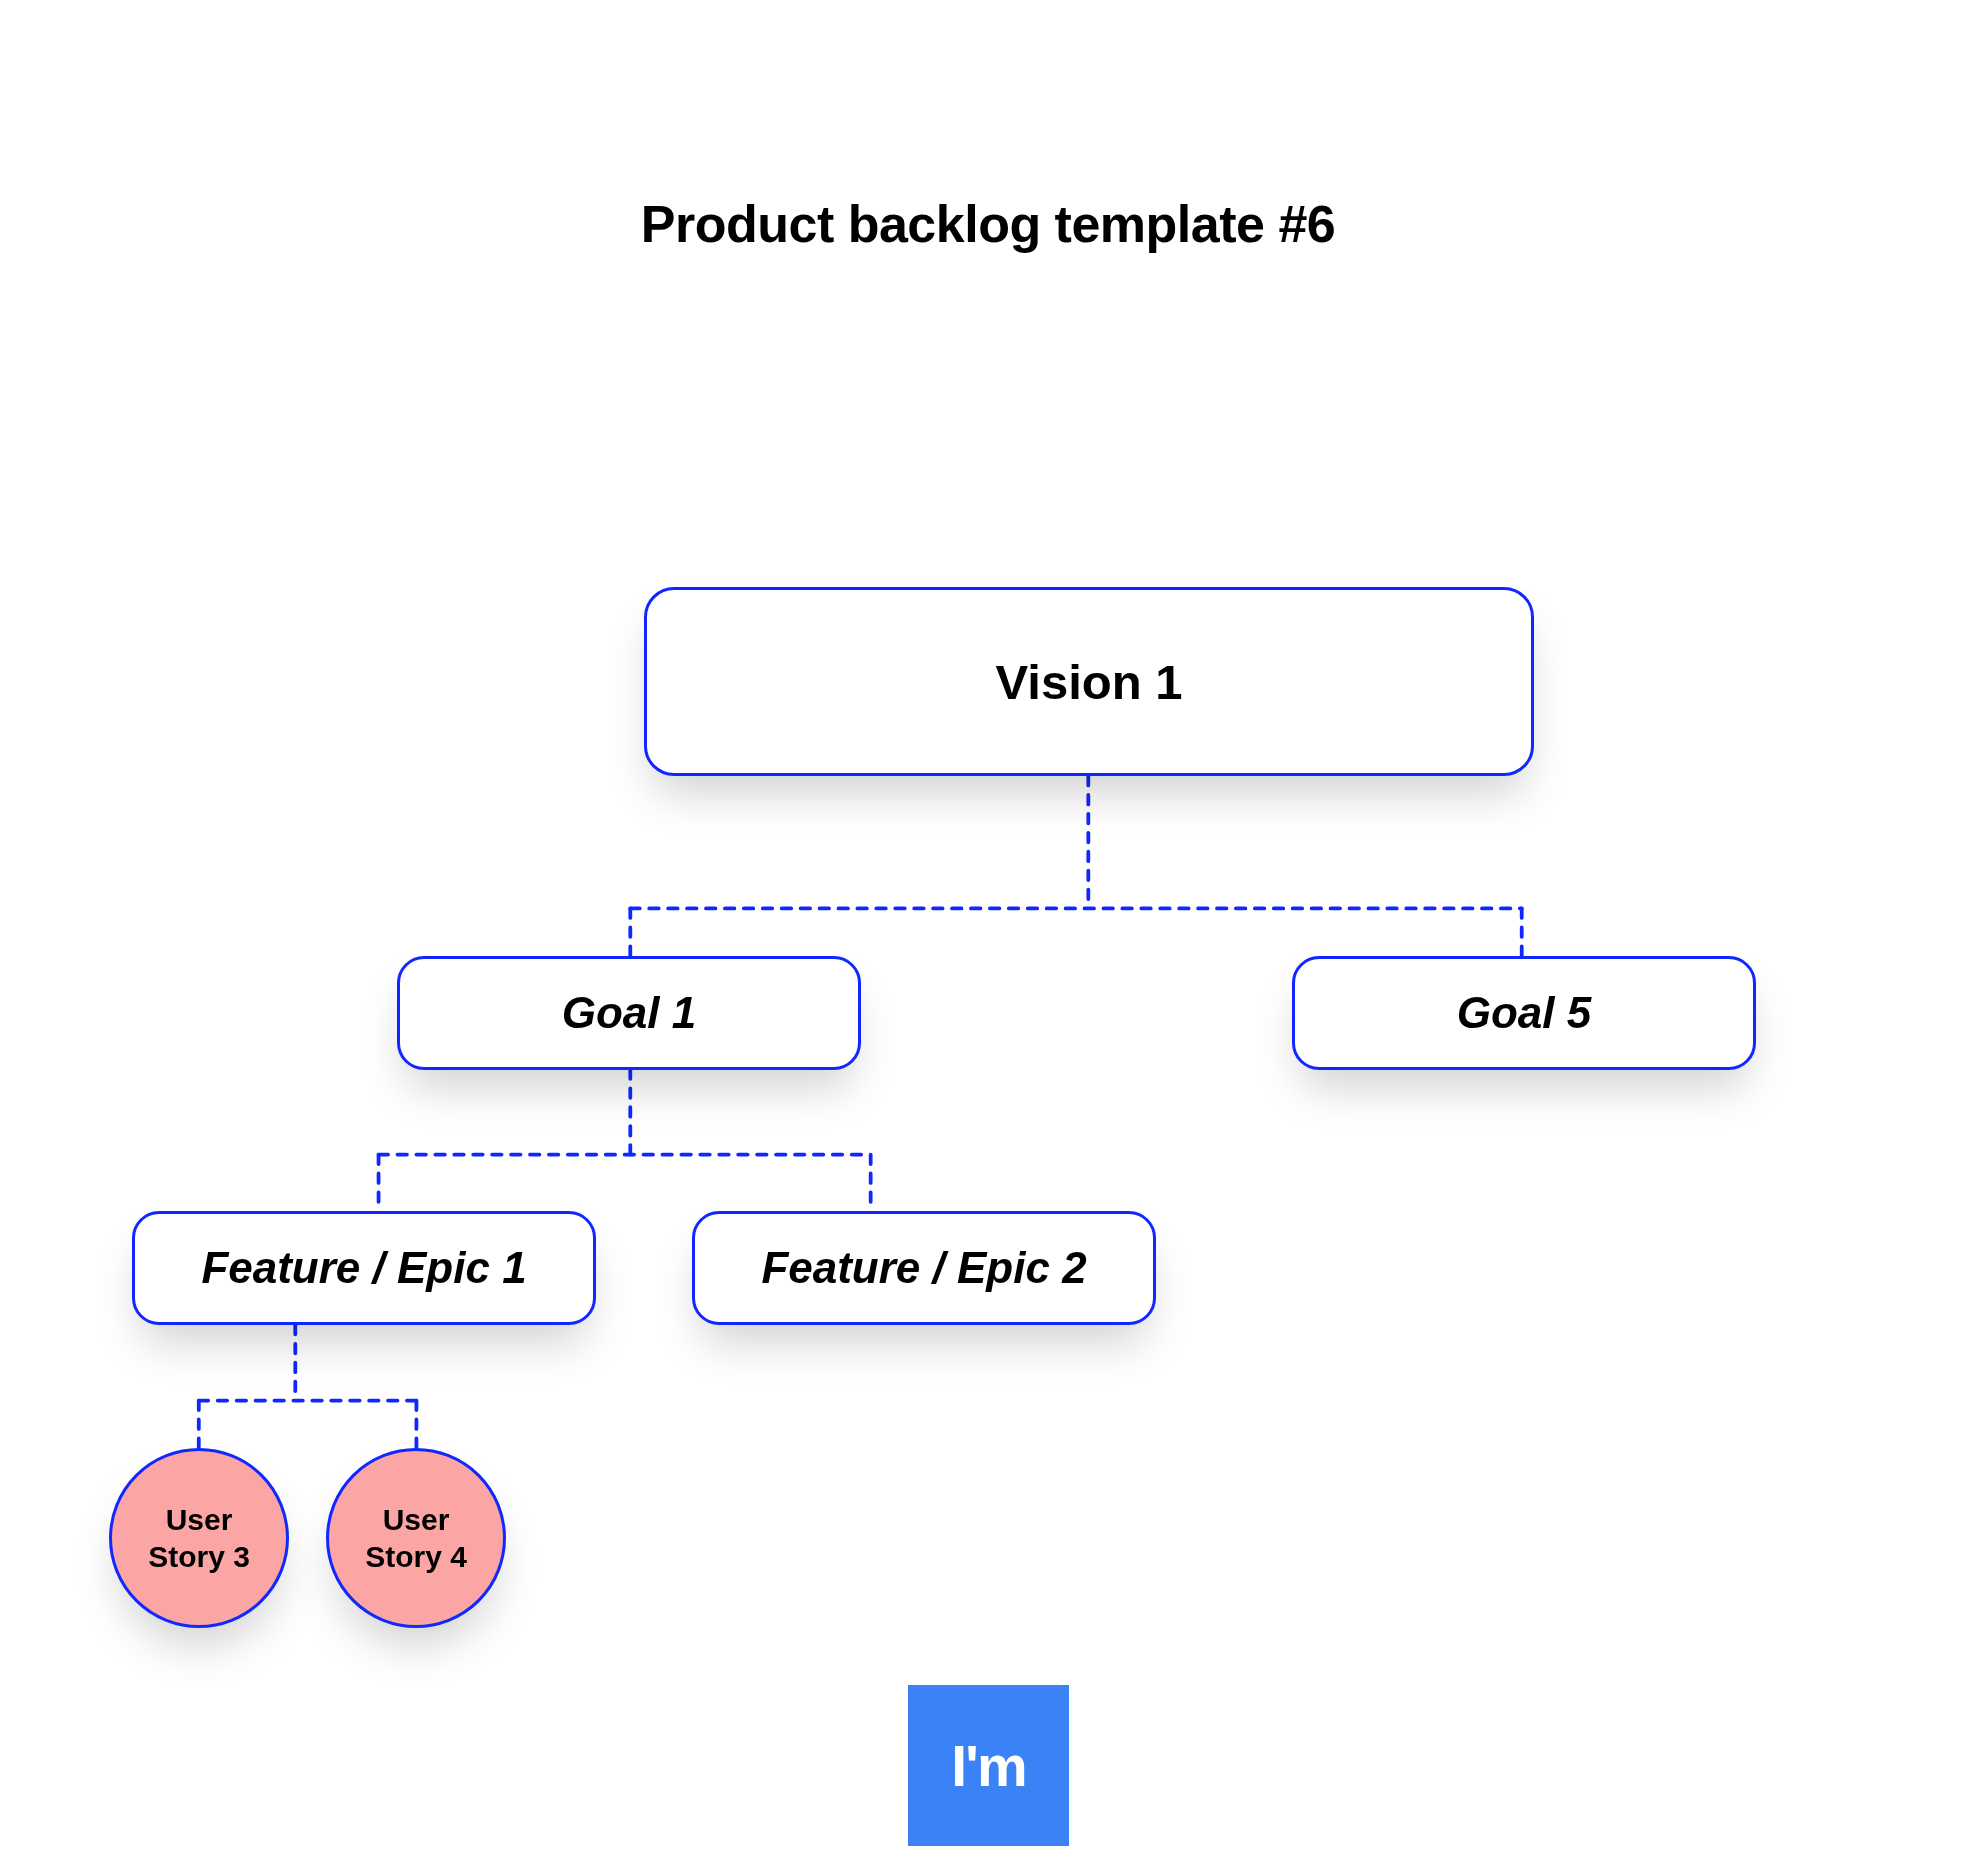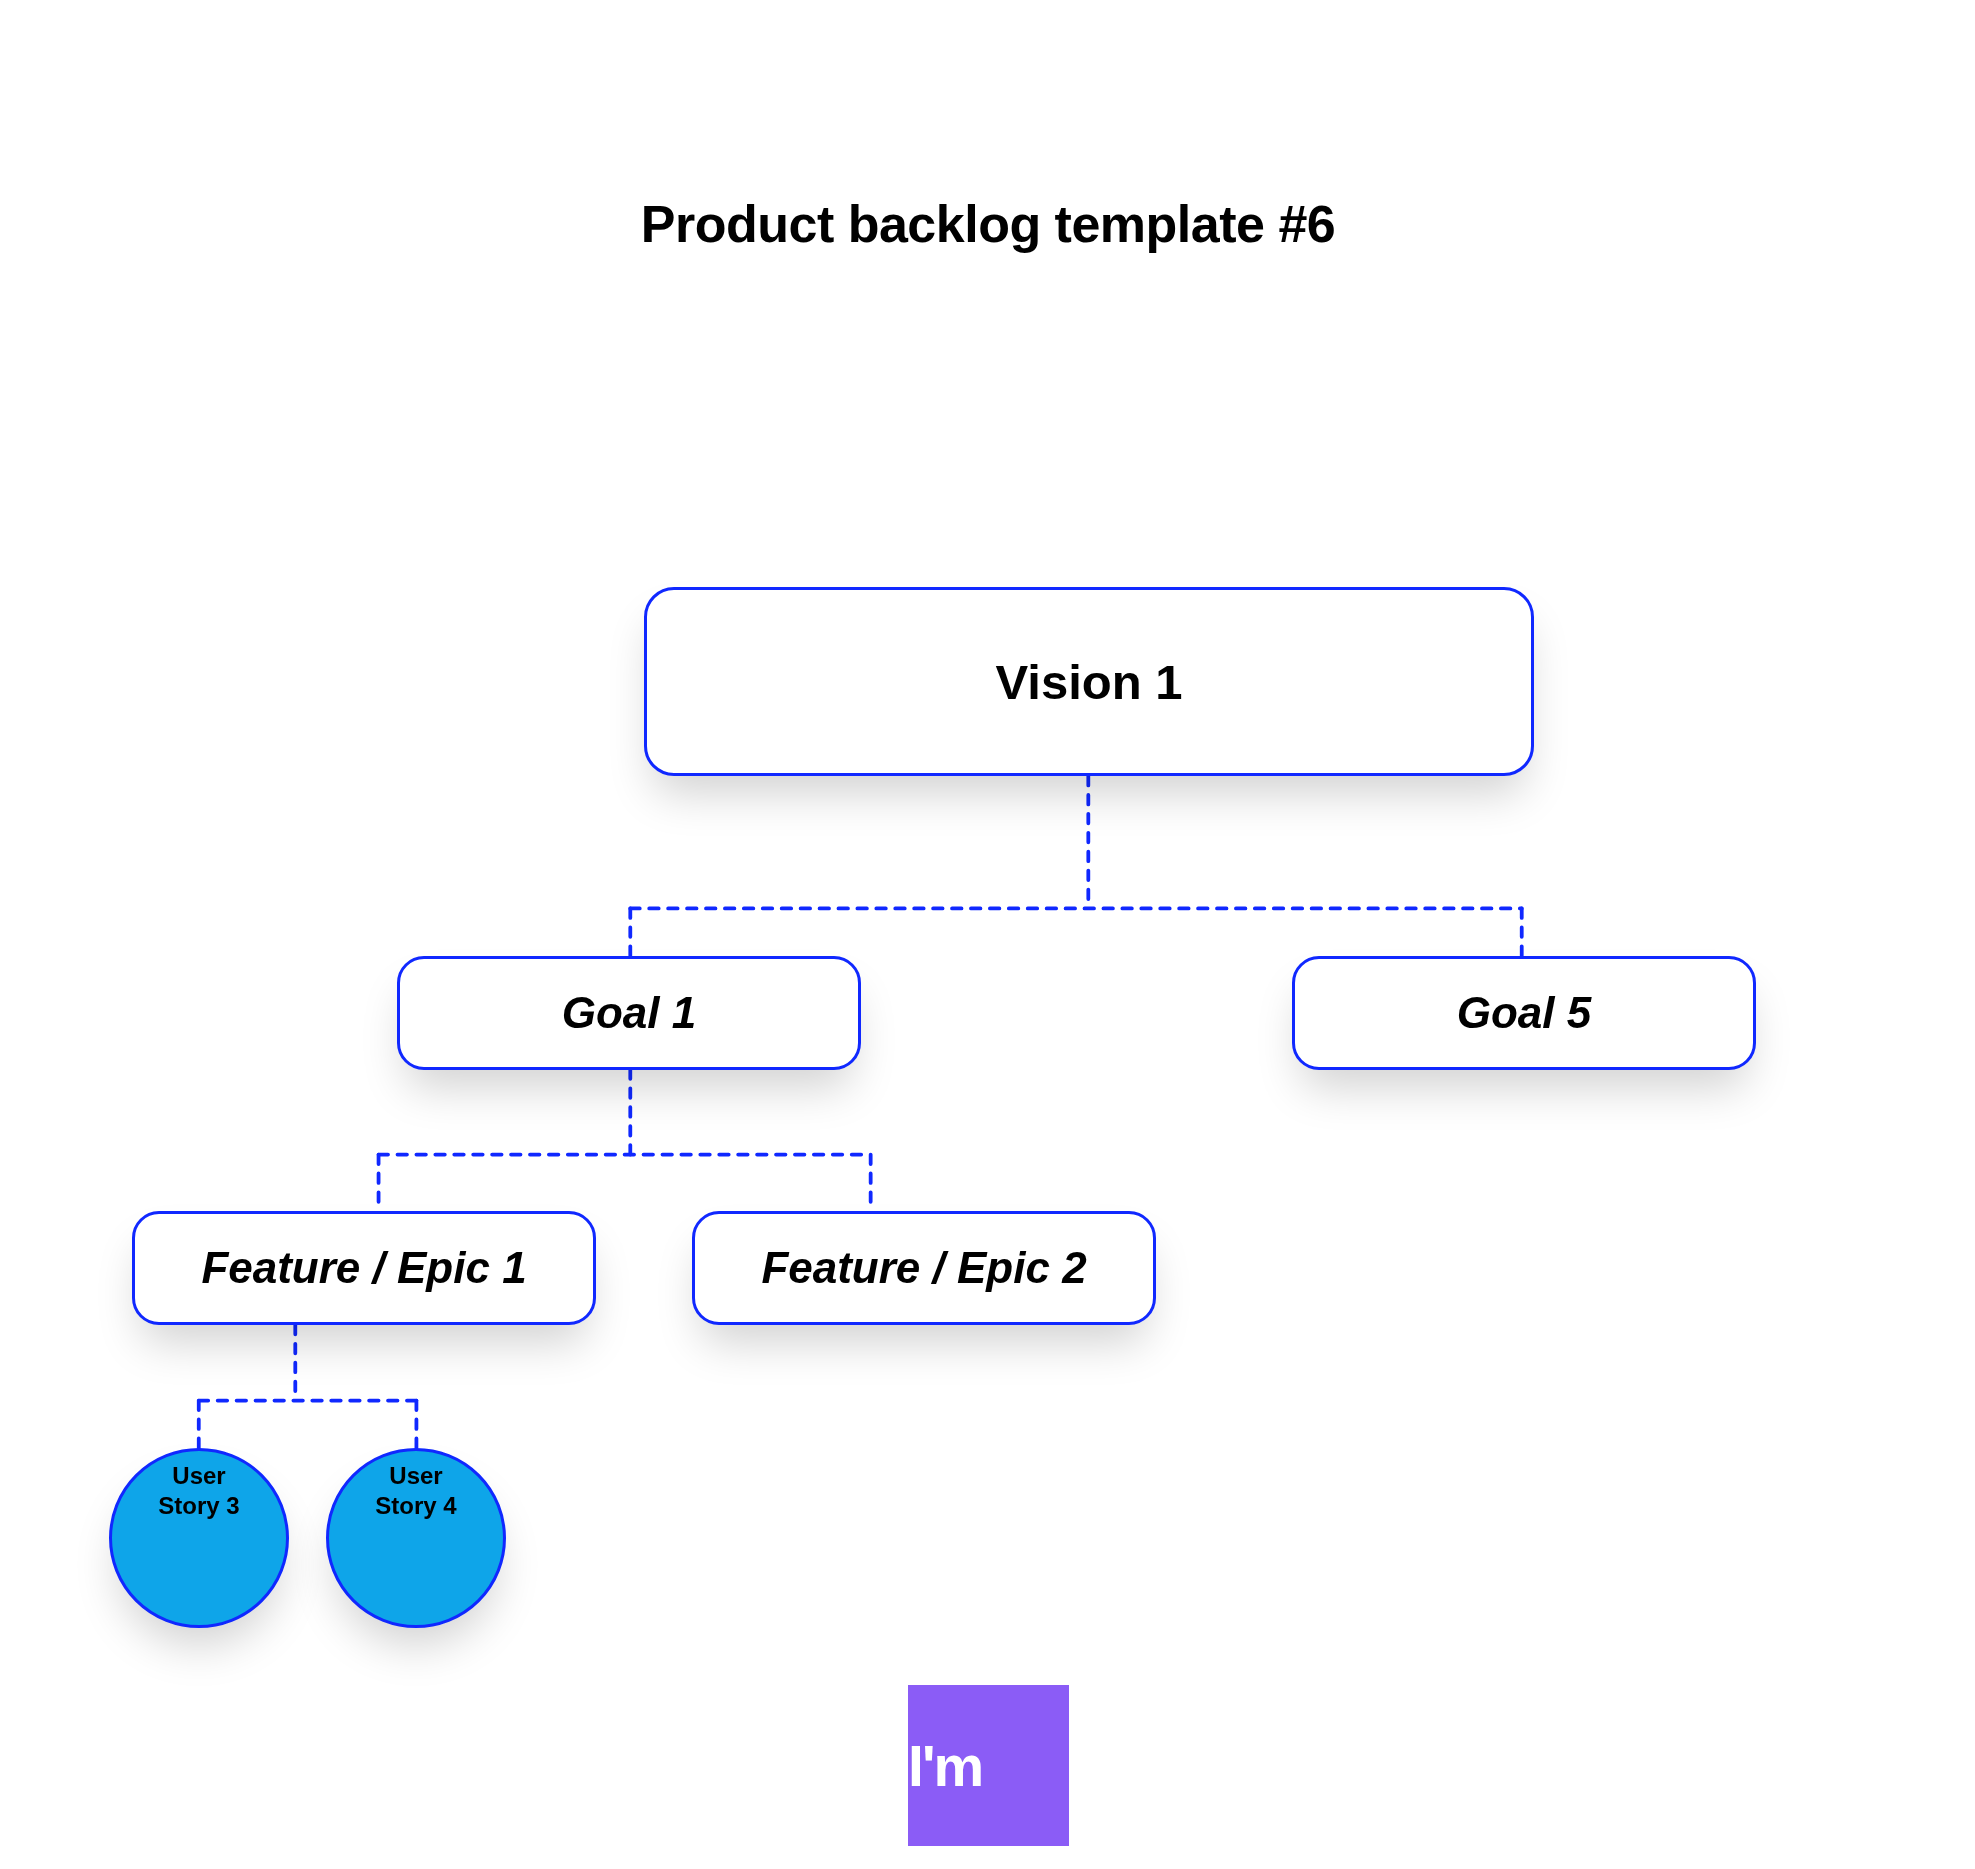--- a/index.html
+++ b/index.html
@@ -40,48 +40,49 @@
     justify-content: center;
     font-weight: 800;
     color: #000;
     box-shadow: 0 26.5px 45px -9.5px rgba(0,0,0,0.18);
   }
   .node-rect.big { font-size: 49px; height: 189px; border-radius: 30px; }
   .node-rect.med { font-size: 44px; height: 114px; border-radius: 27px; font-style: italic; }
   .node-circle {
     position: absolute;
     border: 3.8px solid #1028ff;
-    background: #0ea5e9;
+    background: #fca5a5;
     border-radius: 50%;
     width: 180px;
     height: 180px;
     display: flex;
+    align-items: center;
     justify-content: center;
     text-align: center;
-    font-size: 24px;
+    font-size: 30px;
     font-weight: 700;
     line-height: 1.25;
     box-shadow: 0 26.5px 45px -9.5px rgba(0,0,0,0.18);
     padding: 9.5px;
   }
   svg.connectors {
     position: absolute;
     top: 0; left: 0;
     width: 1976px;
     height: 1869px;
     pointer-events: none;
   }
   .logo {
     position: absolute;
     width: 161px;
     height: 161px;
-    background: #8b5cf6;
+    background: #3b82f6;
     display: flex;
     align-items: center;
-    justify-content: flex-start;
+    justify-content: center;
   }
   .logo-text {
     color: #fff;
     font-weight: 900;
     font-size: 57px;
     letter-spacing: -1.9px;
   }
 </style>
 </head>
 <body>

